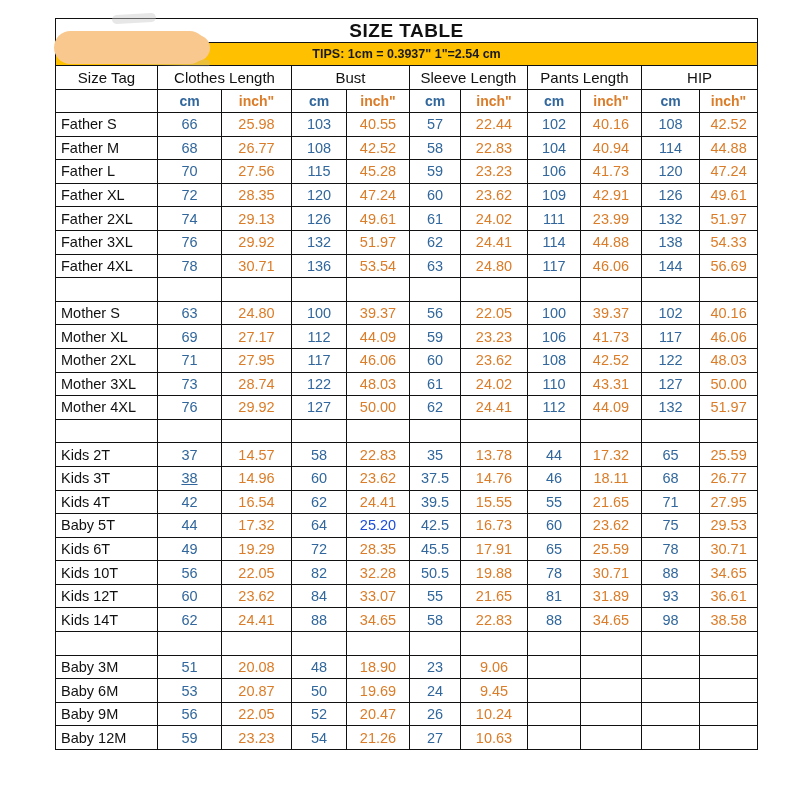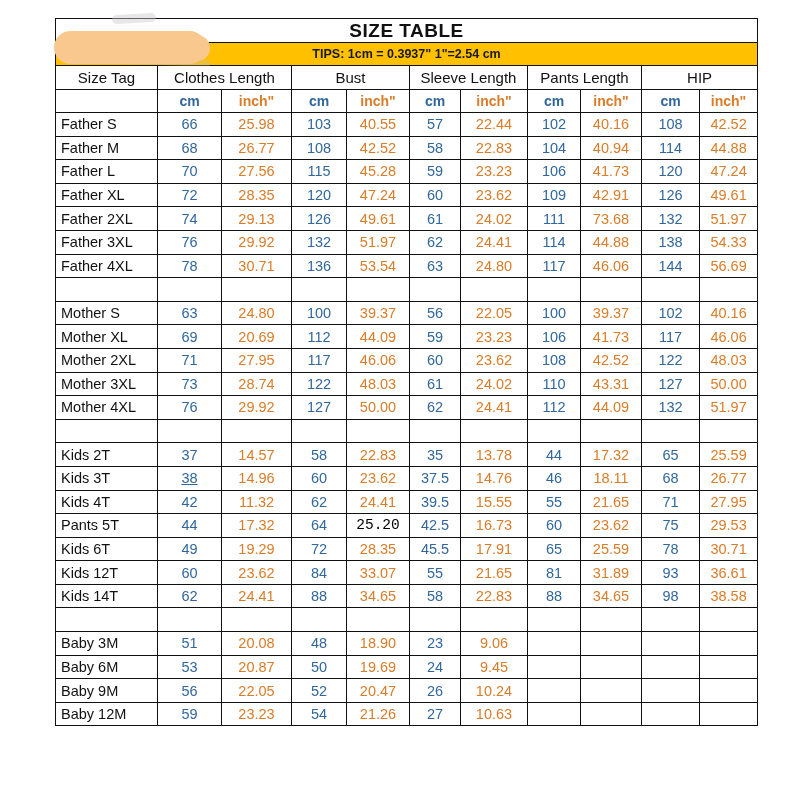--- a/index.html
+++ b/index.html
@@ -144,21 +144,21 @@
         </tr>
         <tr class="data-row">
           <td class="tag-cell">Father 2XL</td>
           <td class="cm-val" style="color: rgb(49, 103, 156);">74</td>
           <td class="inch-val" style="color: rgb(219, 124, 40);">29.13</td>
           <td class="cm-val" style="color: rgb(49, 103, 156);">126</td>
           <td class="inch-val" style="color: rgb(219, 124, 40);">49.61</td>
           <td class="cm-val" style="color: rgb(49, 103, 156);">61</td>
           <td class="inch-val" style="color: rgb(219, 124, 40);">24.02</td>
           <td class="cm-val" style="color: rgb(49, 103, 156);">111</td>
-          <td class="inch-val" style="color: rgb(219, 124, 40);">73.68</td>
+          <td class="inch-val" style="color: rgb(219, 124, 40);">23.99</td>
           <td class="cm-val" style="color: rgb(49, 103, 156);">132</td>
           <td class="inch-val" style="color: rgb(219, 124, 40);">51.97</td>
         </tr>
         <tr class="data-row">
           <td class="tag-cell">Father 3XL</td>
           <td class="cm-val" style="color: rgb(49, 103, 156);">76</td>
           <td class="inch-val" style="color: rgb(219, 124, 40);">29.92</td>
           <td class="cm-val" style="color: rgb(49, 103, 156);">132</td>
           <td class="inch-val" style="color: rgb(219, 124, 40);">51.97</td>
           <td class="cm-val" style="color: rgb(49, 103, 156);">62</td>
@@ -203,21 +203,21 @@
           <td class="cm-val" style="color: rgb(49, 103, 156);">56</td>
           <td class="inch-val" style="color: rgb(219, 124, 40);">22.05</td>
           <td class="cm-val" style="color: rgb(49, 103, 156);">100</td>
           <td class="inch-val" style="color: rgb(219, 124, 40);">39.37</td>
           <td class="cm-val" style="color: rgb(49, 103, 156);">102</td>
           <td class="inch-val" style="color: rgb(219, 124, 40);">40.16</td>
         </tr>
         <tr class="data-row">
           <td class="tag-cell">Mother XL</td>
           <td class="cm-val" style="color: rgb(49, 103, 156);">69</td>
-          <td class="inch-val" style="color: rgb(219, 124, 40);">20.69</td>
+          <td class="inch-val" style="color: rgb(219, 124, 40);">27.17</td>
           <td class="cm-val" style="color: rgb(49, 103, 156);">112</td>
           <td class="inch-val" style="color: rgb(219, 124, 40);">44.09</td>
           <td class="cm-val" style="color: rgb(49, 103, 156);">59</td>
           <td class="inch-val" style="color: rgb(219, 124, 40);">23.23</td>
           <td class="cm-val" style="color: rgb(49, 103, 156);">106</td>
           <td class="inch-val" style="color: rgb(219, 124, 40);">41.73</td>
           <td class="cm-val" style="color: rgb(49, 103, 156);">117</td>
           <td class="inch-val" style="color: rgb(219, 124, 40);">46.06</td>
         </tr>
         <tr class="data-row">
@@ -294,36 +294,36 @@
           <td class="cm-val" style="color: rgb(49, 103, 156);">37.5</td>
           <td class="inch-val" style="color: rgb(219, 124, 40);">14.76</td>
           <td class="cm-val" style="color: rgb(49, 103, 156);">46</td>
           <td class="inch-val" style="color: rgb(219, 124, 40);">18.11</td>
           <td class="cm-val" style="color: rgb(49, 103, 156);">68</td>
           <td class="inch-val" style="color: rgb(219, 124, 40);">26.77</td>
         </tr>
         <tr class="data-row">
           <td class="tag-cell">Kids 4T</td>
           <td class="cm-val" style="color: rgb(49, 103, 156);">42</td>
-          <td class="inch-val" style="color: rgb(219, 124, 40);">11.32</td>
+          <td class="inch-val" style="color: rgb(219, 124, 40);">16.54</td>
           <td class="cm-val" style="color: rgb(49, 103, 156);">62</td>
           <td class="inch-val" style="color: rgb(219, 124, 40);">24.41</td>
           <td class="cm-val" style="color: rgb(49, 103, 156);">39.5</td>
           <td class="inch-val" style="color: rgb(219, 124, 40);">15.55</td>
           <td class="cm-val" style="color: rgb(49, 103, 156);">55</td>
           <td class="inch-val" style="color: rgb(219, 124, 40);">21.65</td>
           <td class="cm-val" style="color: rgb(49, 103, 156);">71</td>
           <td class="inch-val" style="color: rgb(219, 124, 40);">27.95</td>
         </tr>
         <tr class="data-row">
-          <td class="tag-cell">Pants 5T</td>
+          <td class="tag-cell">Baby 5T</td>
           <td class="cm-val" style="color: rgb(49, 103, 156);">44</td>
           <td class="inch-val" style="color: rgb(219, 124, 40);">17.32</td>
           <td class="cm-val" style="color: rgb(49, 103, 156);">64</td>
-          <td class="inch-val" style="color: #000000; font-family: Liberation Mono, monospace;">25.20</td>
+          <td class="inch-val" style="color: #1d4ed8;">25.20</td>
           <td class="cm-val" style="color: rgb(49, 103, 156);">42.5</td>
           <td class="inch-val" style="color: rgb(219, 124, 40);">16.73</td>
           <td class="cm-val" style="color: rgb(49, 103, 156);">60</td>
           <td class="inch-val" style="color: rgb(219, 124, 40);">23.62</td>
           <td class="cm-val" style="color: rgb(49, 103, 156);">75</td>
           <td class="inch-val" style="color: rgb(219, 124, 40);">29.53</td>
         </tr>
         <tr class="data-row">
           <td class="tag-cell">Kids 6T</td>
           <td class="cm-val" style="color: rgb(49, 103, 156);">49</td>
@@ -331,20 +331,33 @@
           <td class="cm-val" style="color: rgb(49, 103, 156);">72</td>
           <td class="inch-val" style="color: rgb(219, 124, 40);">28.35</td>
           <td class="cm-val" style="color: rgb(49, 103, 156);">45.5</td>
           <td class="inch-val" style="color: rgb(219, 124, 40);">17.91</td>
           <td class="cm-val" style="color: rgb(49, 103, 156);">65</td>
           <td class="inch-val" style="color: rgb(219, 124, 40);">25.59</td>
           <td class="cm-val" style="color: rgb(49, 103, 156);">78</td>
           <td class="inch-val" style="color: rgb(219, 124, 40);">30.71</td>
         </tr>
         <tr class="data-row">
+          <td class="tag-cell">Kids 10T</td>
+          <td class="cm-val" style="color: rgb(49, 103, 156);">56</td>
+          <td class="inch-val" style="color: rgb(219, 124, 40);">22.05</td>
+          <td class="cm-val" style="color: rgb(49, 103, 156);">82</td>
+          <td class="inch-val" style="color: rgb(219, 124, 40);">32.28</td>
+          <td class="cm-val" style="color: rgb(49, 103, 156);">50.5</td>
+          <td class="inch-val" style="color: rgb(219, 124, 40);">19.88</td>
+          <td class="cm-val" style="color: rgb(49, 103, 156);">78</td>
+          <td class="inch-val" style="color: rgb(219, 124, 40);">30.71</td>
+          <td class="cm-val" style="color: rgb(49, 103, 156);">88</td>
+          <td class="inch-val" style="color: rgb(219, 124, 40);">34.65</td>
+        </tr>
+        <tr class="data-row">
           <td class="tag-cell">Kids 12T</td>
           <td class="cm-val" style="color: rgb(49, 103, 156);">60</td>
           <td class="inch-val" style="color: rgb(219, 124, 40);">23.62</td>
           <td class="cm-val" style="color: rgb(49, 103, 156);">84</td>
           <td class="inch-val" style="color: rgb(219, 124, 40);">33.07</td>
           <td class="cm-val" style="color: rgb(49, 103, 156);">55</td>
           <td class="inch-val" style="color: rgb(219, 124, 40);">21.65</td>
           <td class="cm-val" style="color: rgb(49, 103, 156);">81</td>
           <td class="inch-val" style="color: rgb(219, 124, 40);">31.89</td>
           <td class="cm-val" style="color: rgb(49, 103, 156);">93</td>

